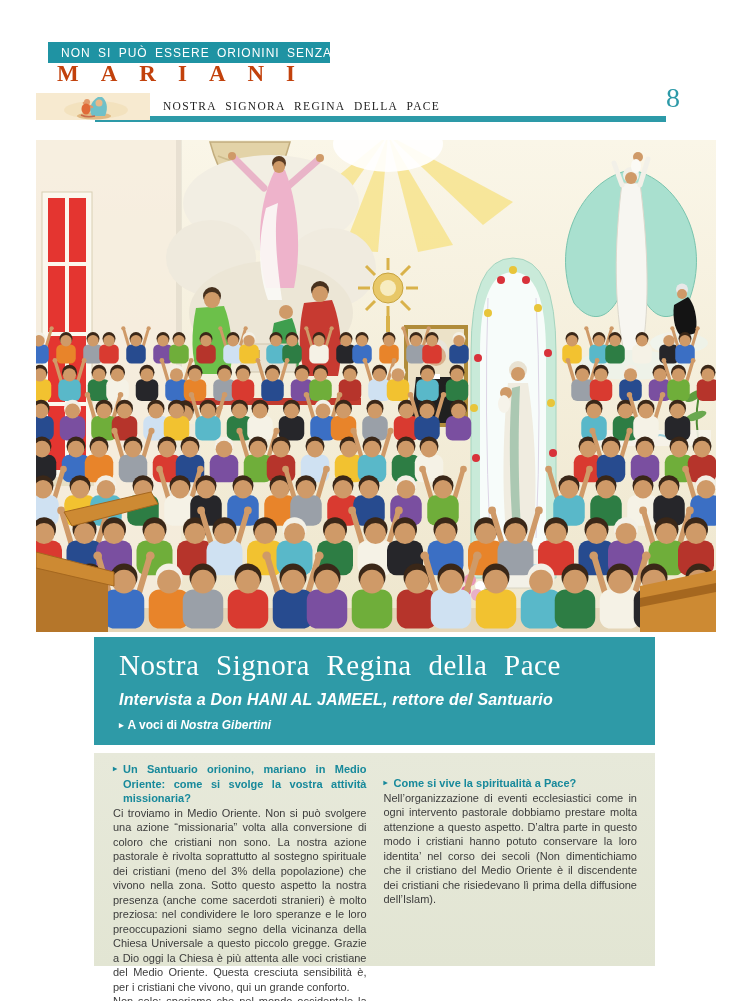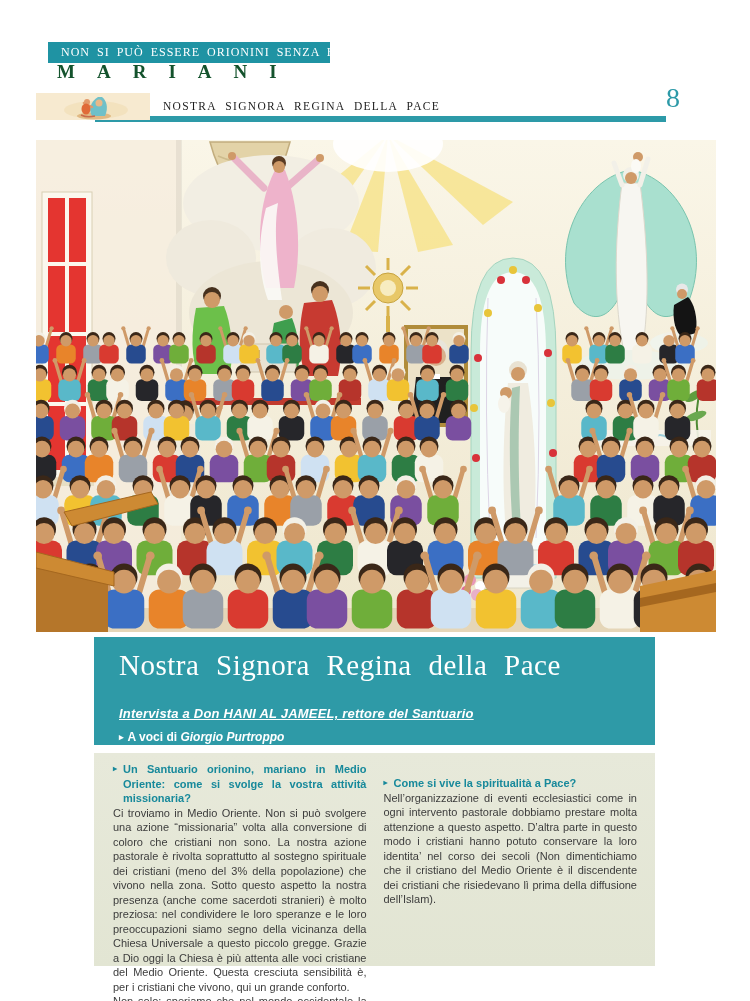--- a/index.html
+++ b/index.html
@@ -5,27 +5,27 @@
   html,body{margin:0;padding:0;}
   body{
     width:750px;height:1001px;position:relative;background:#ffffff;
     font-family:"Liberation Sans", sans-serif;overflow:hidden;
   }
   
   .kicker{
     position:absolute;left:48px;top:42px;width:282px;height:21px;
     background:#1f93a3;color:#fff;display:flex;align-items:center;
     padding-left:13px;box-sizing:border-box;
-    font-family:Liberation Serif, serif;font-size:12px;
+    font-family:Liberation Sans, sans-serif;font-size:12px;
     letter-spacing:1px;word-spacing:3px;white-space:nowrap;
   }
   .mariani{
     position:absolute;left:57px;top:61px;
     font-family:"Liberation Serif", serif;font-weight:bold;
-    font-size:19px;color:#14532d;letter-spacing:22px;white-space:nowrap;
+    font-size:23px;color:#c2410c;letter-spacing:22px;white-space:nowrap;
   }
   
   .header-rule{
     position:absolute;left:95px;top:116px;width:571px;height:6px;background:#2d9aa8;
   }
   .header-logo{
     position:absolute;left:36px;top:93px;width:114px;height:27px;overflow:hidden;
   }
   .header-title{
     position:absolute;left:163px;top:100px;color:#1d1d1d;
@@ -44,23 +44,22 @@
   
   .title-box{
     position:absolute;left:94px;top:637px;width:561px;height:108px;
     background:#2e9aa7;color:#fff;box-sizing:border-box;
   }
   .title-box h1{
     margin:12px 0 0 25px;font-family:"Liberation Serif", serif;font-weight:normal;
     font-size:29px;line-height:32px;word-spacing:9px;letter-spacing:.5px;
   }
   .title-box .subtitle{
-    margin:25px 0 0 25px;font-size:13px;font-weight:bold;font-style:italic;
+    margin:10px 0 0 25px;font-size:16px;font-weight:bold;font-style:italic;
     letter-spacing:.2px;
-    text-decoration:underline;
   }
   .title-box .byline{
     margin:9px 0 0 25px;font-size:12px;font-weight:bold;
   }
   .title-box .byline .arrow{font-size:9px;vertical-align:1px;margin-right:4px;}
   .title-box .byline .author{font-style:italic;}
   
   .article-box{
     position:absolute;left:94px;top:753px;width:561px;height:213px;
     background:linear-gradient(180deg,#e7e9da 0%,#e2e5d3 100%);
@@ -1090,21 +1089,21 @@
       <polygon points="604,446 680,430 680,492 604,492" fill="#cd8a33"></polygon>
       <polygon points="604,458 680,443 680,452 604,467" fill="#a5671f"></polygon>
     </g>
   </svg>
 </div>
 
 <div class="title-box">
   <h1>Nostra Signora Regina della Pace</h1>
   <div class="subtitle">Intervista a Don HANI AL JAMEEL, rettore del Santuario</div>
   <div class="byline">
-    <span class="arrow">▸</span><span>A voci di </span><span class="author">Giorgio Purtroppo</span>
+    <span class="arrow">▸</span><span>A voci di </span><span class="author">Nostra Gibertini</span>
   </div>
 </div>
 
 <div class="article-box">
   <div class="cols">
     <div class="col">
       <p class="q"><span class="arrow">▸</span><span>Un Santuario orionino, mariano in Medio Oriente: come si svolge la vostra attività missionaria?</span></p>
       <p>Ci troviamo in Medio Oriente. Non si può svolgere una azione “missionaria” volta alla conversione di coloro che cristiani non sono. La nostra azione pastorale è rivolta soprattutto al sostegno spirituale dei cristiani (meno del 3% della popolazione) che vivono nella zona. Sotto questo aspetto la nostra presenza (anche come sacerdoti stranieri) è molto preziosa: nel condividere le loro speranze e le loro preoccupazioni siamo segno della vicinanza della Chiesa Universale a questo piccolo gregge. Grazie a Dio oggi la Chiesa è più attenta alle voci cristiane del Medio Oriente. Questa cresciuta sensibilità è, per i cristiani che vivono, qui un grande conforto.</p>
       <p>Non solo: speriamo che nel mondo occidentale la nostra</p>
     </div>

